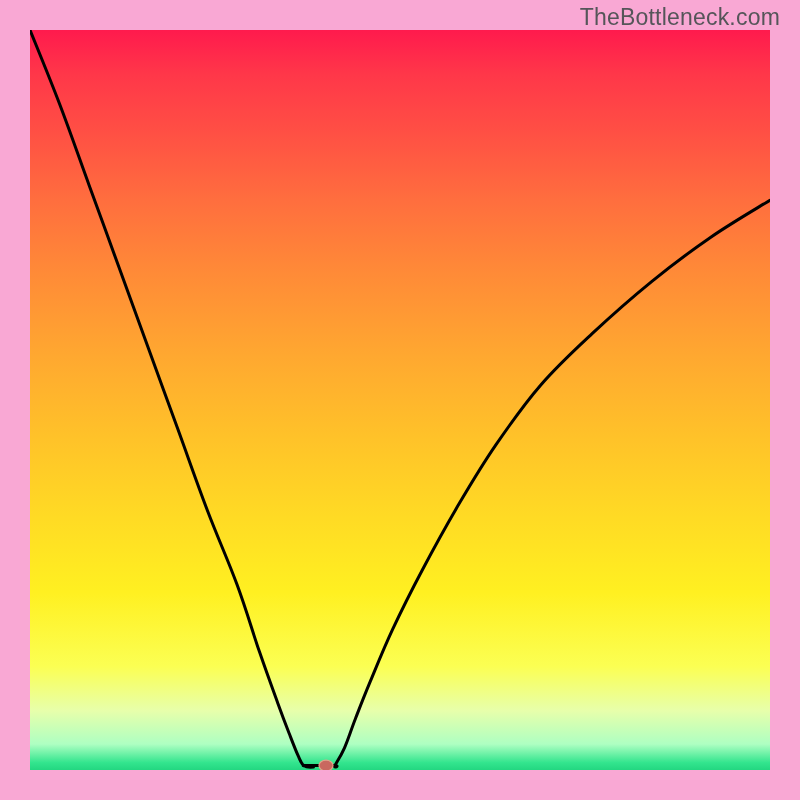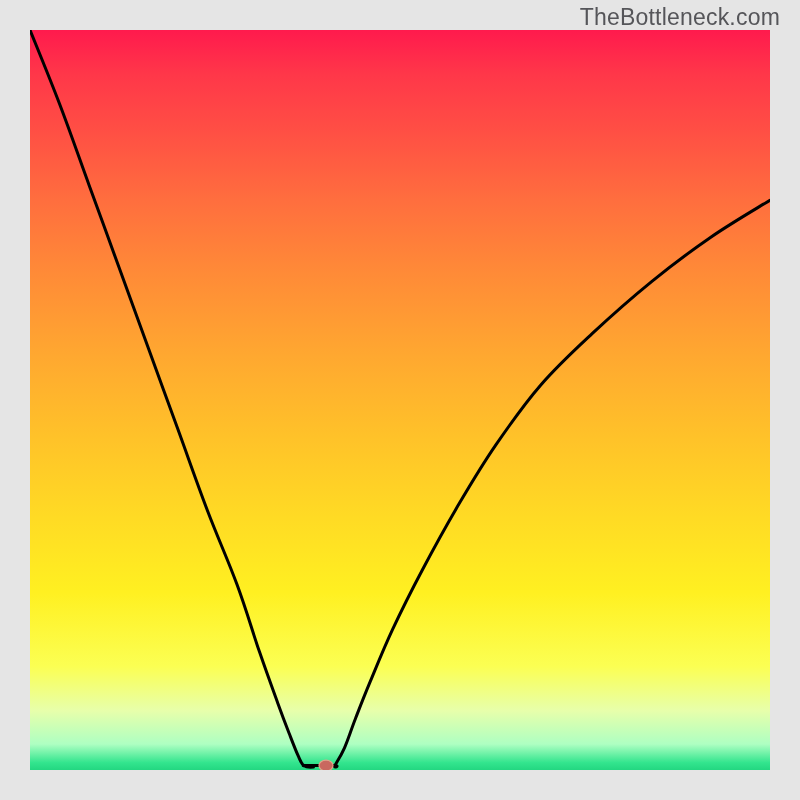--- a/index.html
+++ b/index.html
@@ -8,21 +8,21 @@
     width: 800px;
     height: 800px;
     overflow: hidden;
     background: #000;
     font-family: Arial, Helvetica, sans-serif;
   }
   .frame {
     position: relative;
     width: 800px;
     height: 800px;
-    background: #e5e5e5;
+    background: #f9a8d4;
   }
   .watermark {
     position: absolute;
     top: 4px;
     right: 20px;
     color: #555559;
     font-size: 23px;
     font-weight: 500;
     letter-spacing: 0.2px;
     z-index: 10;

